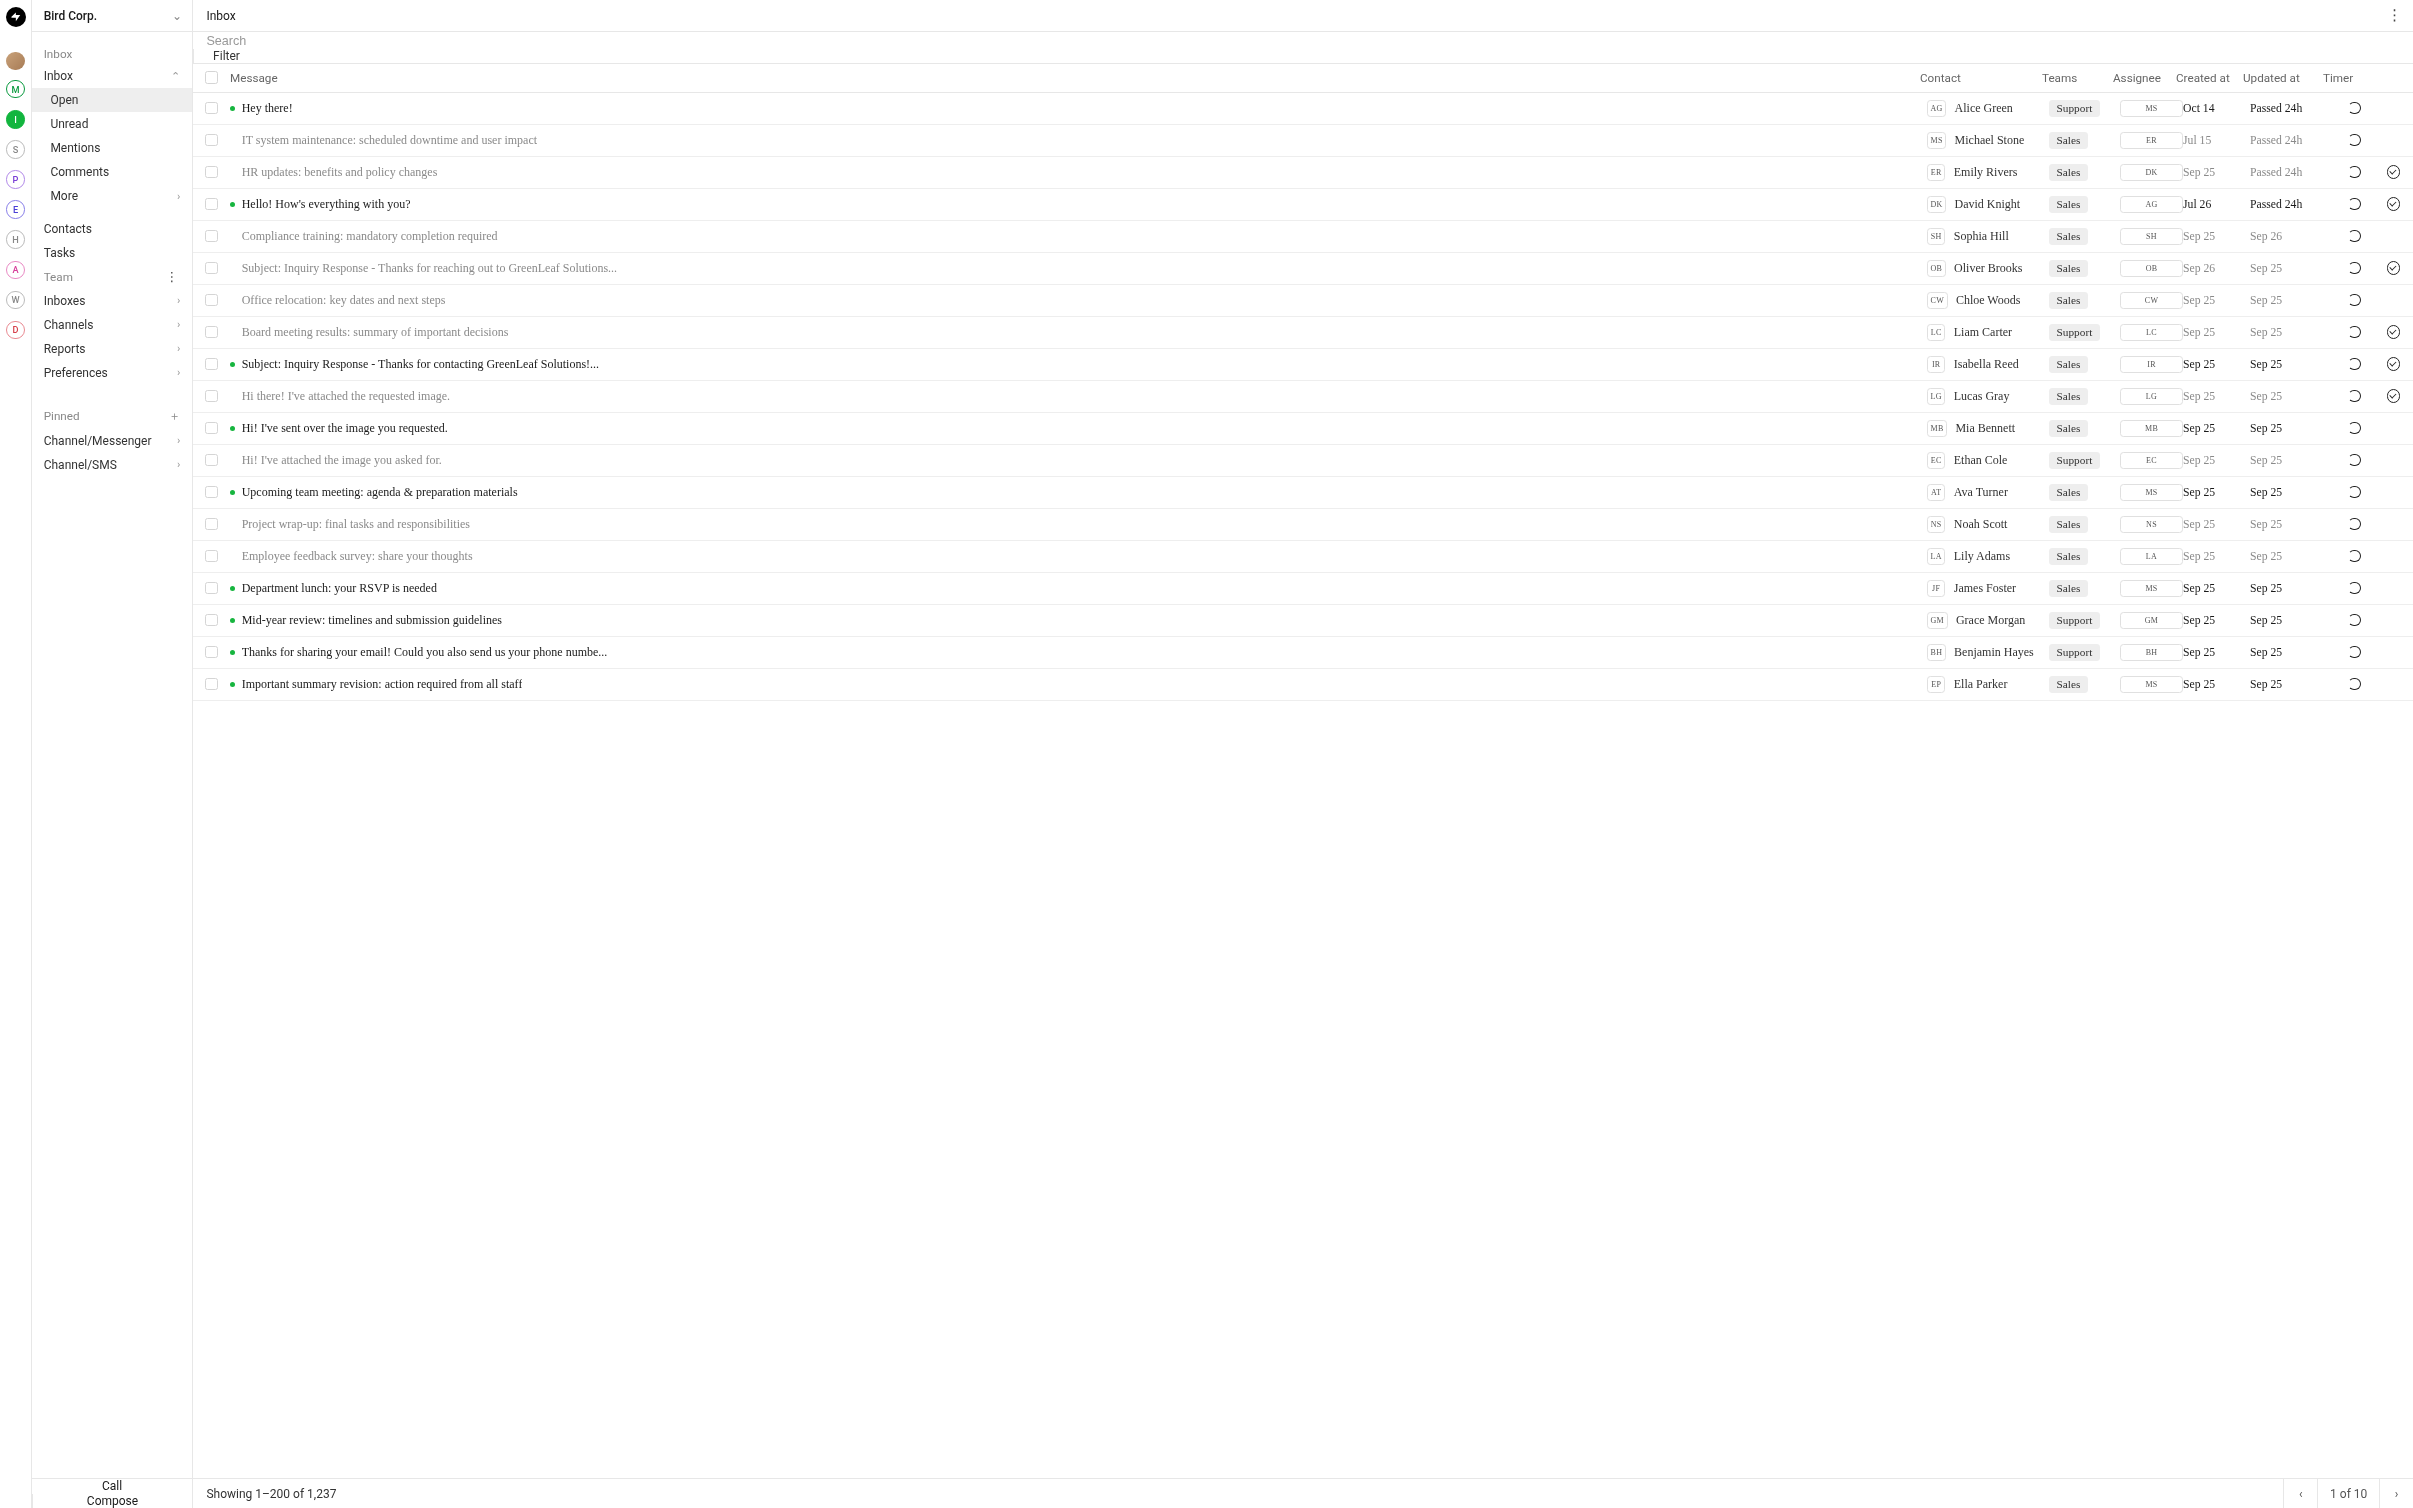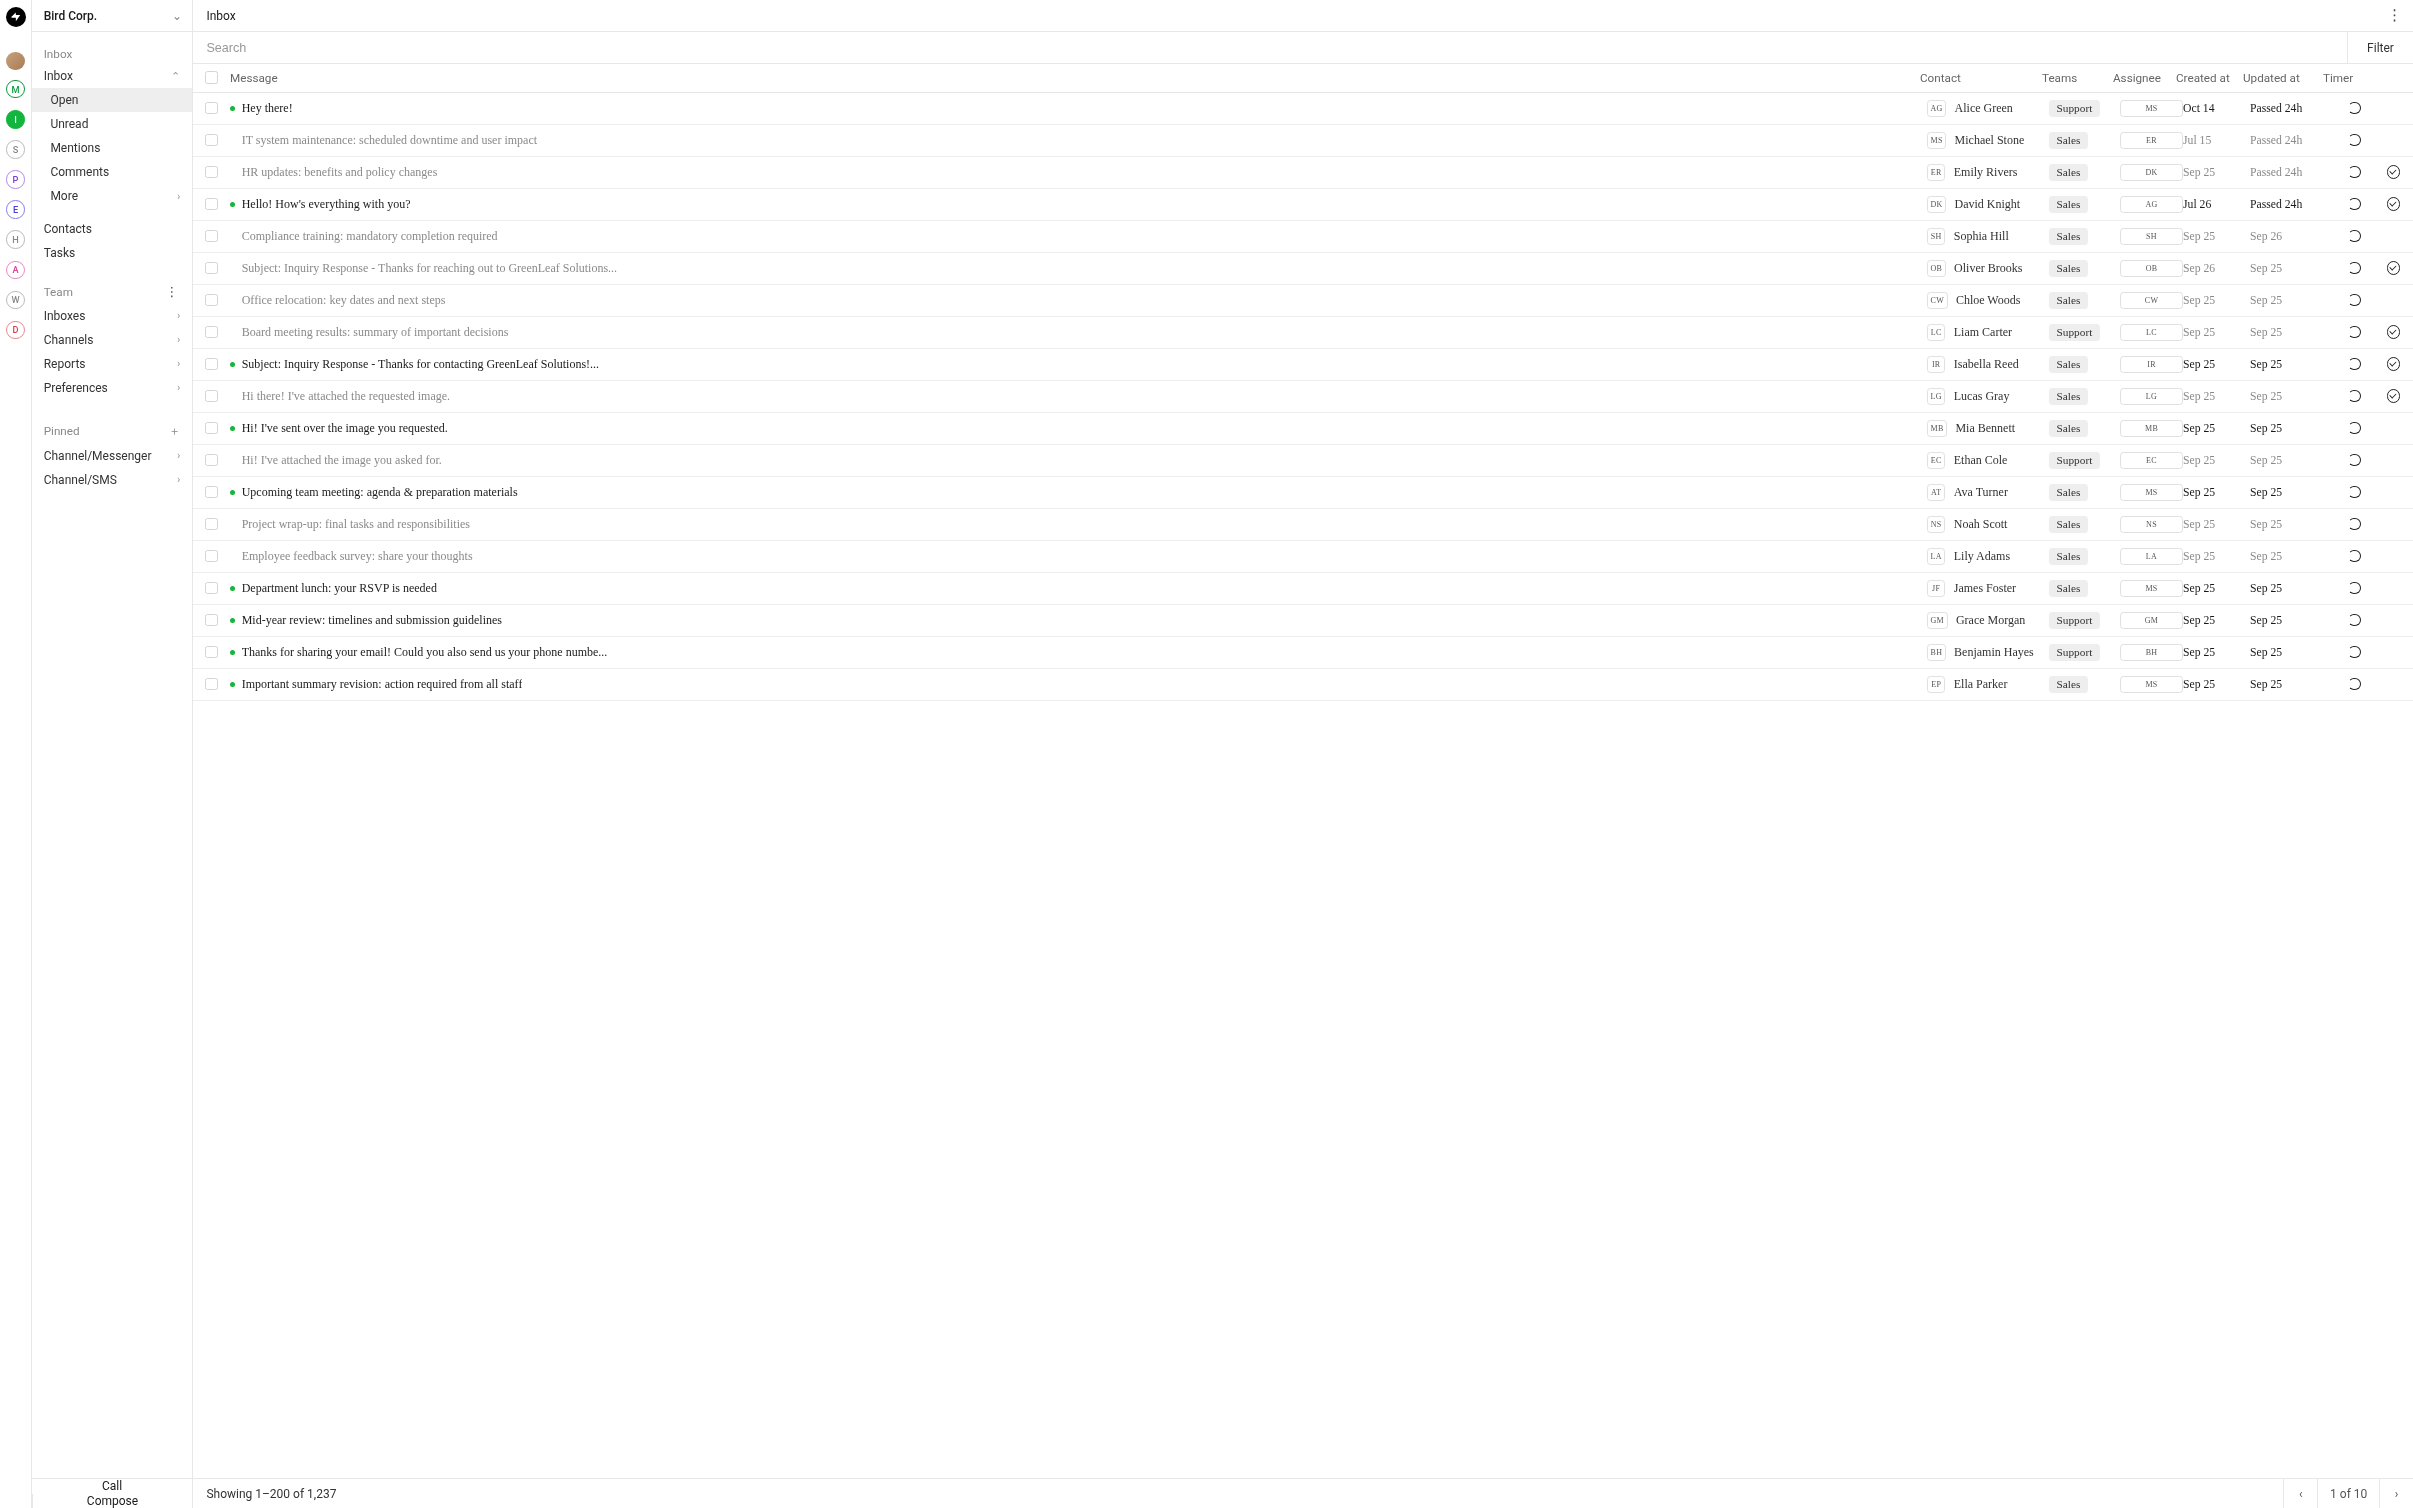--- a/index.html
+++ b/index.html
@@ -128,20 +128,21 @@
     grid-column: 3;
     grid-row: 2;
     display:flex;
     flex-direction:column;
     overflow:hidden;
   }
   .search-row {
     display:flex;
     border-bottom:0.8px solid #e7e7e7;
     height:32px;
+    flex-direction:column;
   }
   .search-row input {
     flex:1; border:none; outline:none;
     padding: 0 13.4px; font-size:12.6px;
     color:#333;
   }
   .search-row input::placeholder { color:#999; }
   .filter-btn {
     width:66px; display:flex; align-items:center; justify-content:center;
     border-left:0.8px solid #e7e7e7;
@@ -297,21 +298,21 @@
       </div>
     </div>
 
     <div class="side-item">
       <span>Contacts</span>
     </div>
     <div class="side-item">
       <span>Tasks</span>
     </div>
 
-    <div class="side-heading" style="margin-top:15px">
+    <div class="side-heading" style="">
       <span>Team</span>
       <span class="kebab" style="font-size:12.6px">⋮</span>
     </div>
     <div class="side-item">
       <span>Inboxes</span>
       <span class="chev">›</span>
     </div>
     <div class="side-item">
       <span>Channels</span>
       <span class="chev">›</span>

